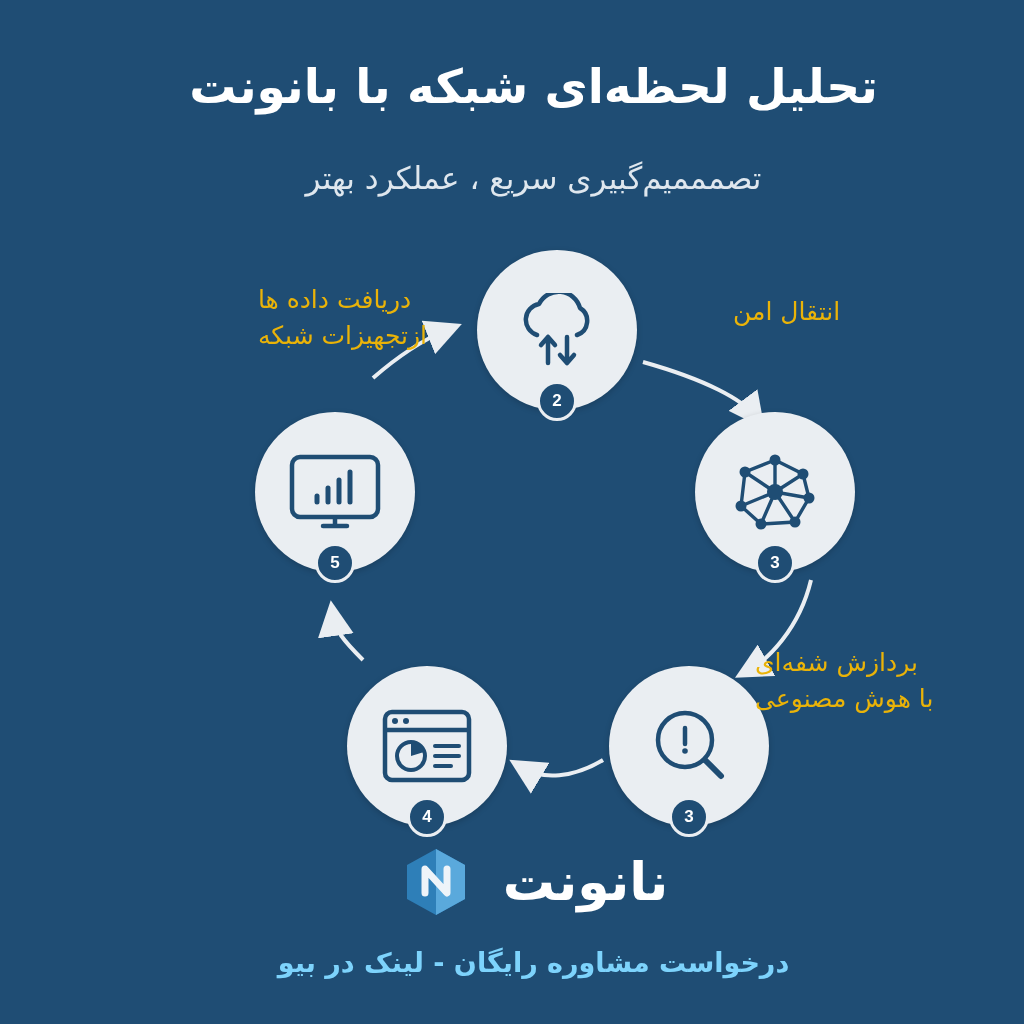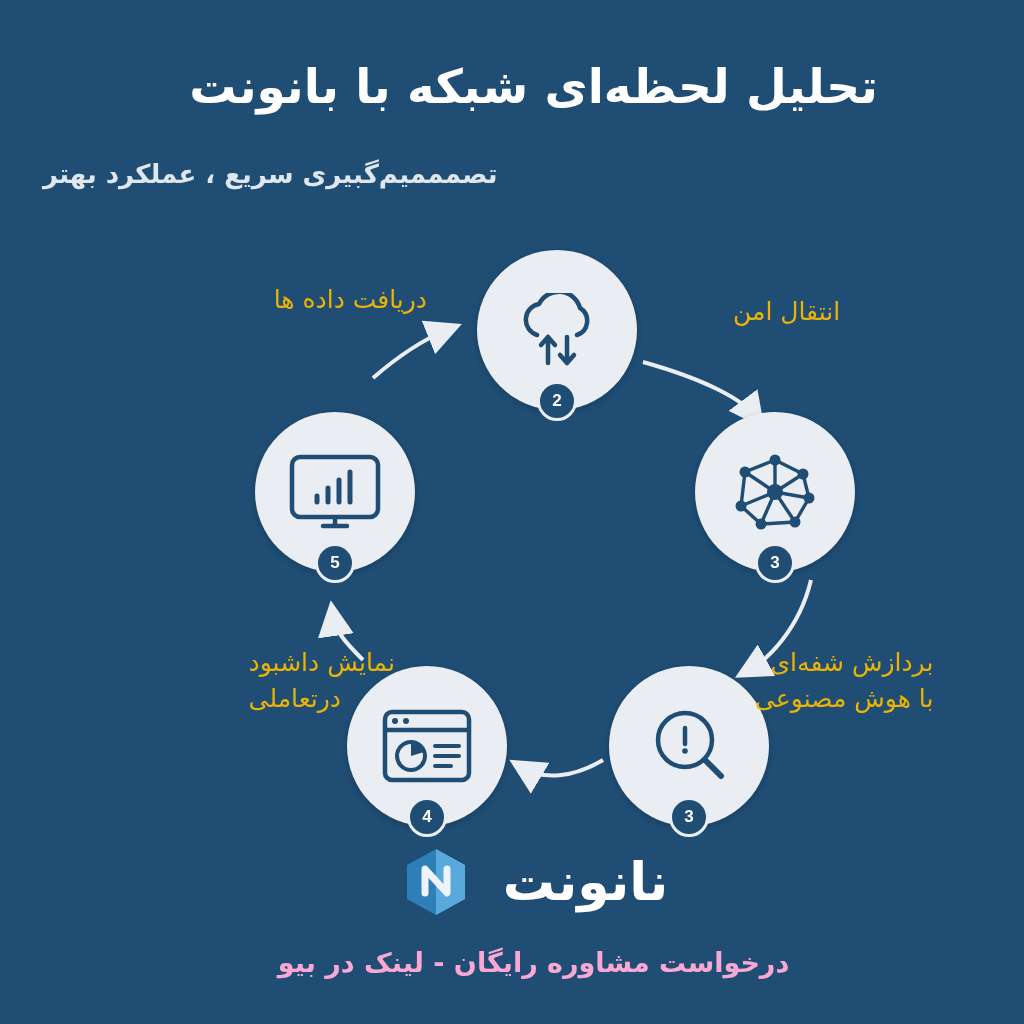--- a/index.html
+++ b/index.html
@@ -32,23 +32,23 @@
     font-weight: bold;
     letter-spacing: 0px;
     color: #ffffff;
     line-height: 1.25;
   }
   .subtitle {
     position: absolute;
     top: 158px;
     left: 0;
     right: 0;
-    text-align: left;
-    font-size: 26px;
-    font-weight: bold;
+    text-align: center;
+    font-size: 31px;
+    font-weight: normal;
     color: #dfe7ee;
     line-height: 1.3;
   }
 
   
   .cycle {
     position: absolute;
     left: 0;
     top: 230px;
     width: 1024px;
@@ -96,21 +96,21 @@
   .label {
     position: absolute;
     font-size: 25px;
     line-height: 1.45;
     color: #eab308;
     text-align: right;
     white-space: nowrap;
   }
   .lbl-receive  { right: 640px; top: 52px;  text-align: left; }
   .lbl-secure   { left:  690px; top: 64px;  }
-  .lbl-ai       { left:  712px; top: 415px; text-align: right; }
+  .lbl-ai       { left:  712px; top: 415px; text-align: left; }
   .lbl-dash     { right: 672px; top: 415px; text-align: left; }
 
   
   .arrows {
     position: absolute;
     inset: 0;
     pointer-events: none;
   }
 
   
@@ -132,21 +132,21 @@
     line-height: 1;
   }
   .cta {
     position: absolute;
     left: 0;
     right: 0;
     top: 947px;
     text-align: center;
     font-size: 27px;
     font-weight: bold;
-    color: #f9a8d4;
+    color: #7dd3fc;
   }
 </style>
 </head>
 <body>
 
 <div class="stage">
 
   <div class="title">تحلیل لحظه‌ای شبکه با بانونت</div>
   <div class="subtitle">تصمممیم‌گبیری سریع ، عملکرد بهتر</div>
 
@@ -246,35 +246,32 @@
             <path d="M52,50 L52,28"></path>
             <path d="M63,50 L63,20"></path>
           </g>
         </svg>
       </span>
       <span class="badge">5</span>
     </div>
 
     <div class="label lbl-receive">
       <div>دریافت داده ها</div>
+      <div>ازتجهیزات شبکه</div>
     </div>
 
     <div class="label lbl-secure">
       <div>انتقال امن</div>
     </div>
 
     <div class="label lbl-ai">
       <div>بردازش شفه‌ای</div>
       <div>با هوش مصنوعی</div>
     </div>
 
-    <div class="label lbl-dash">
-      <div>نمایش داشبود</div>
-      <div>درتعاملی</div>
-    </div>
 
   </div>
 
   <div class="brand">
     <span class="brand-name">نانونت</span>
     <span class="brand-mark">
       <svg width="74" height="74" viewBox="0 0 74 74">
         <path d="M37,4 L66,20 L66,54 L37,70 L8,54 L8,20 Z" fill="#2e7fb8"></path>
         <path d="M37,4 L66,20 L66,54 L37,70 Z" fill="#5aa9dc"></path>
         <path d="M26,48 L26,24 L48,48 L48,24" fill="none" stroke="#eef4f9" stroke-width="7" stroke-linecap="round" stroke-linejoin="round"></path>

